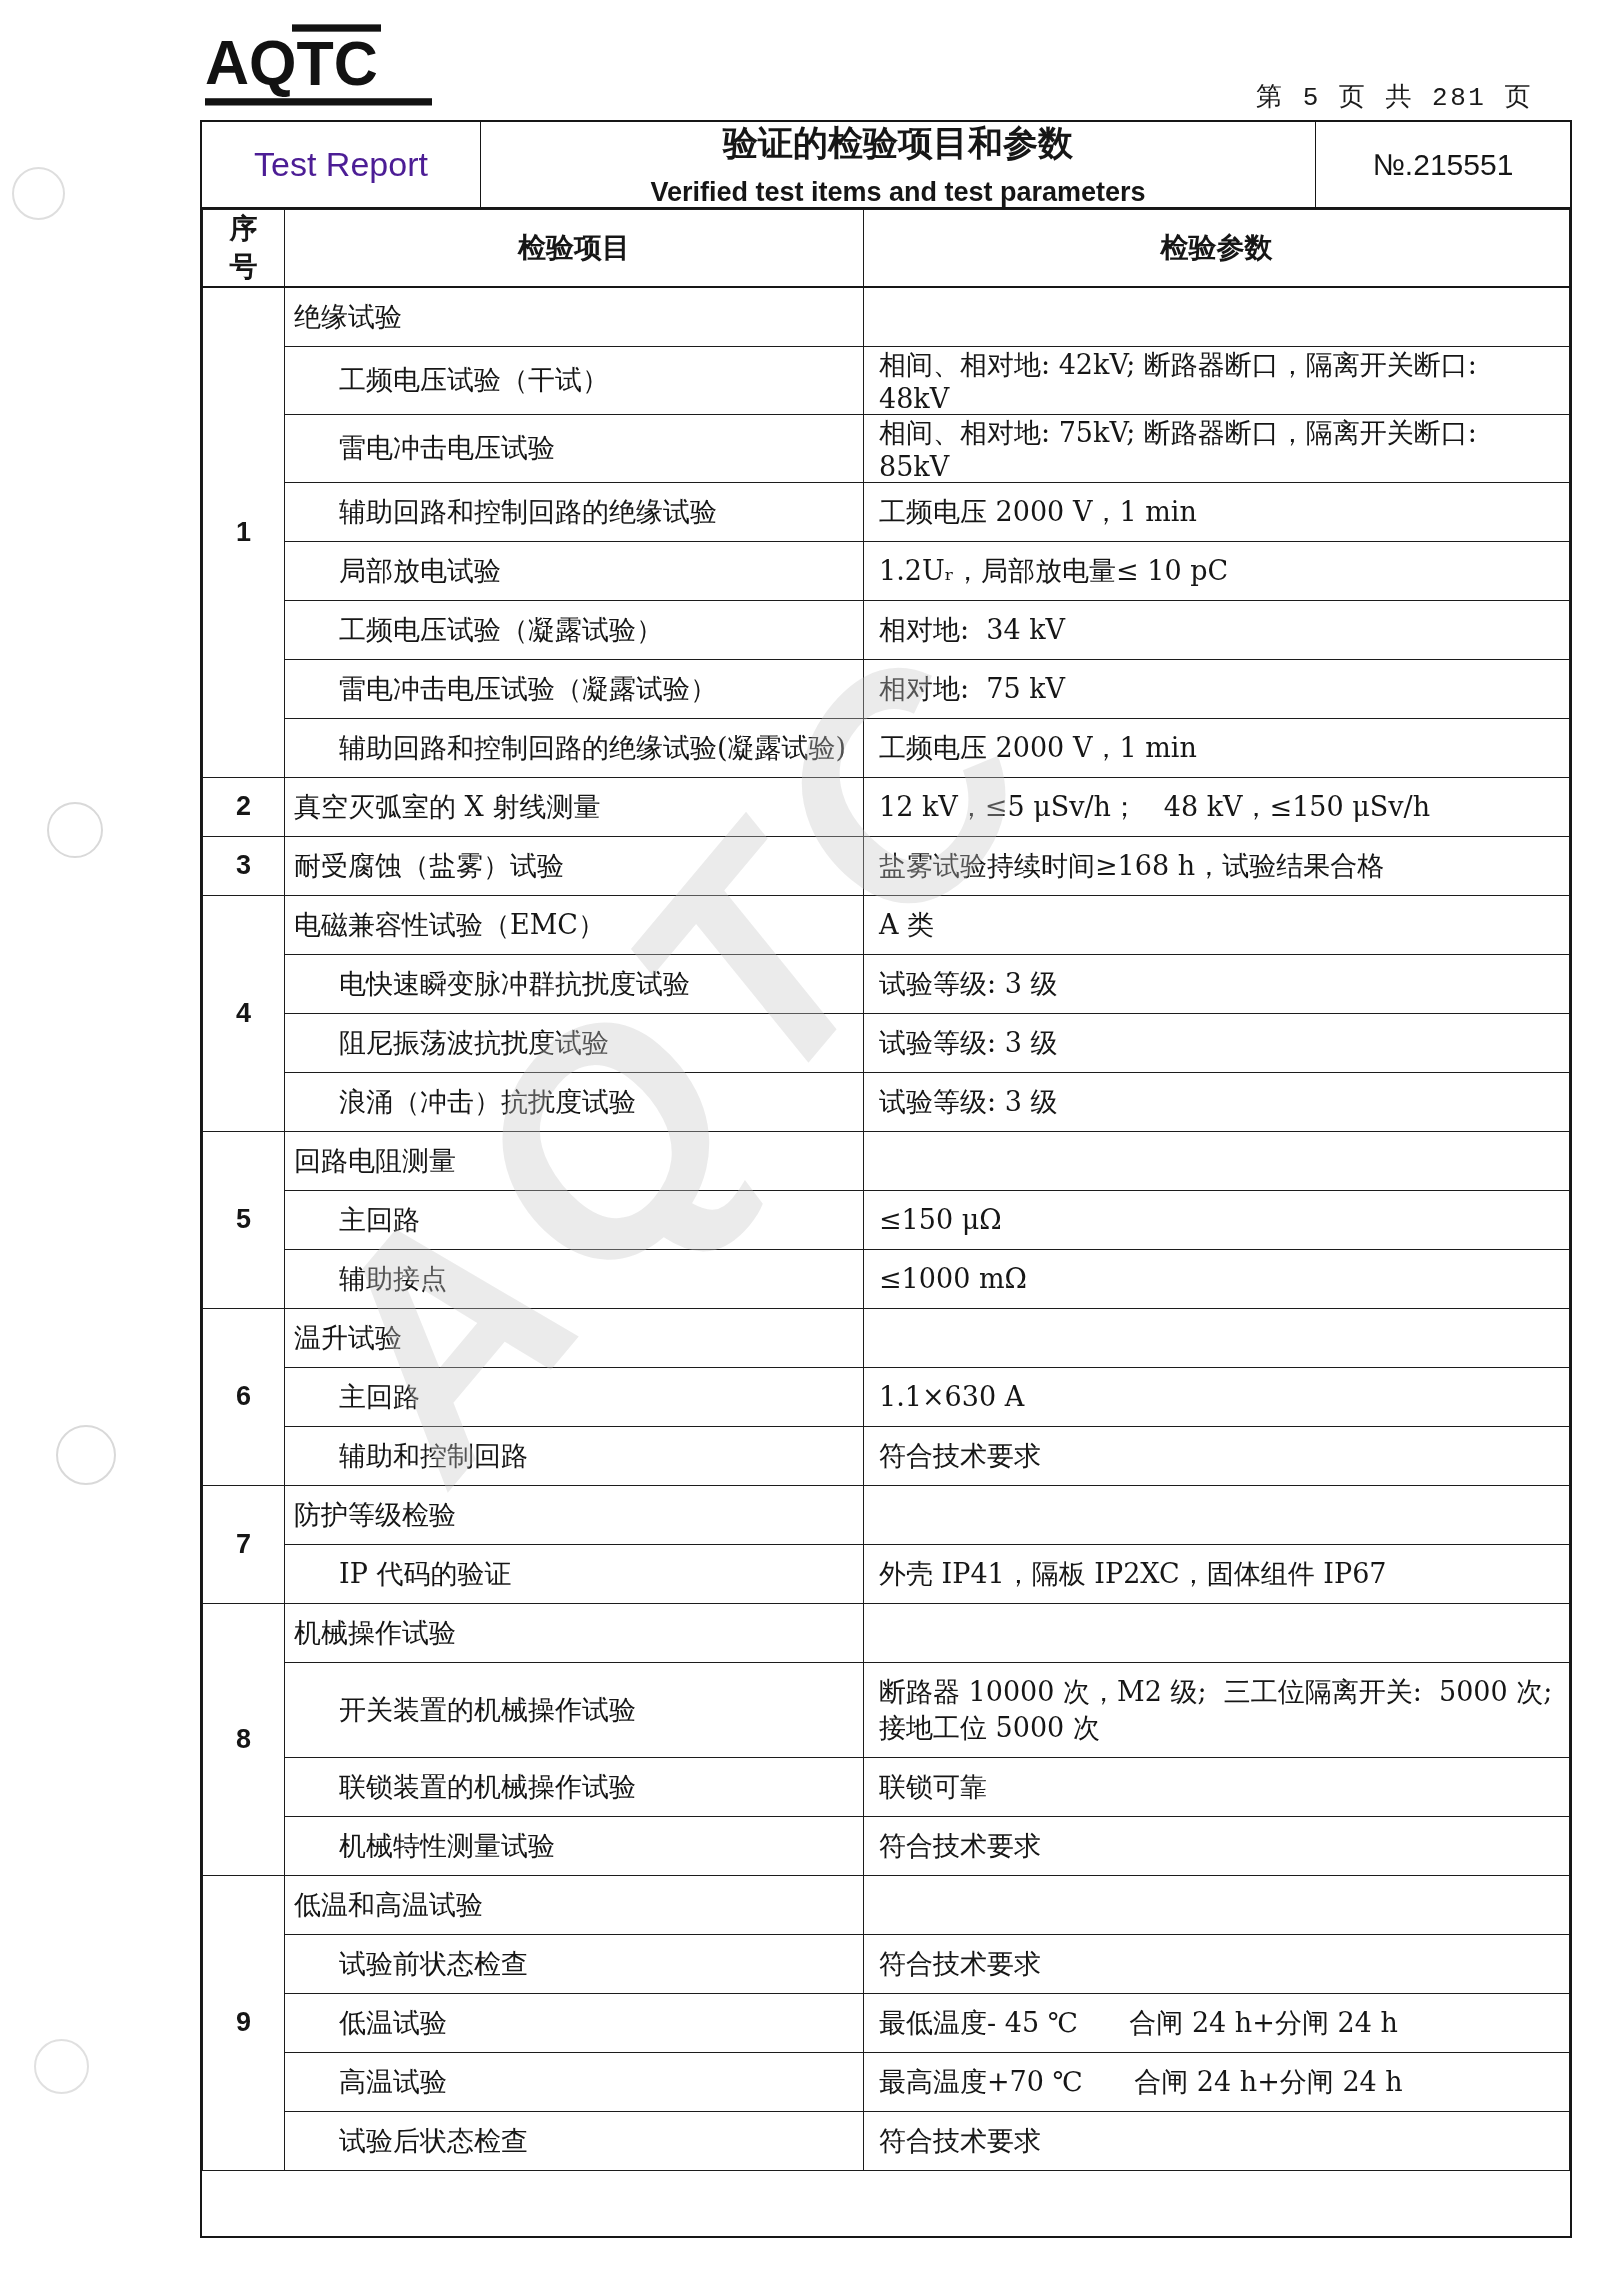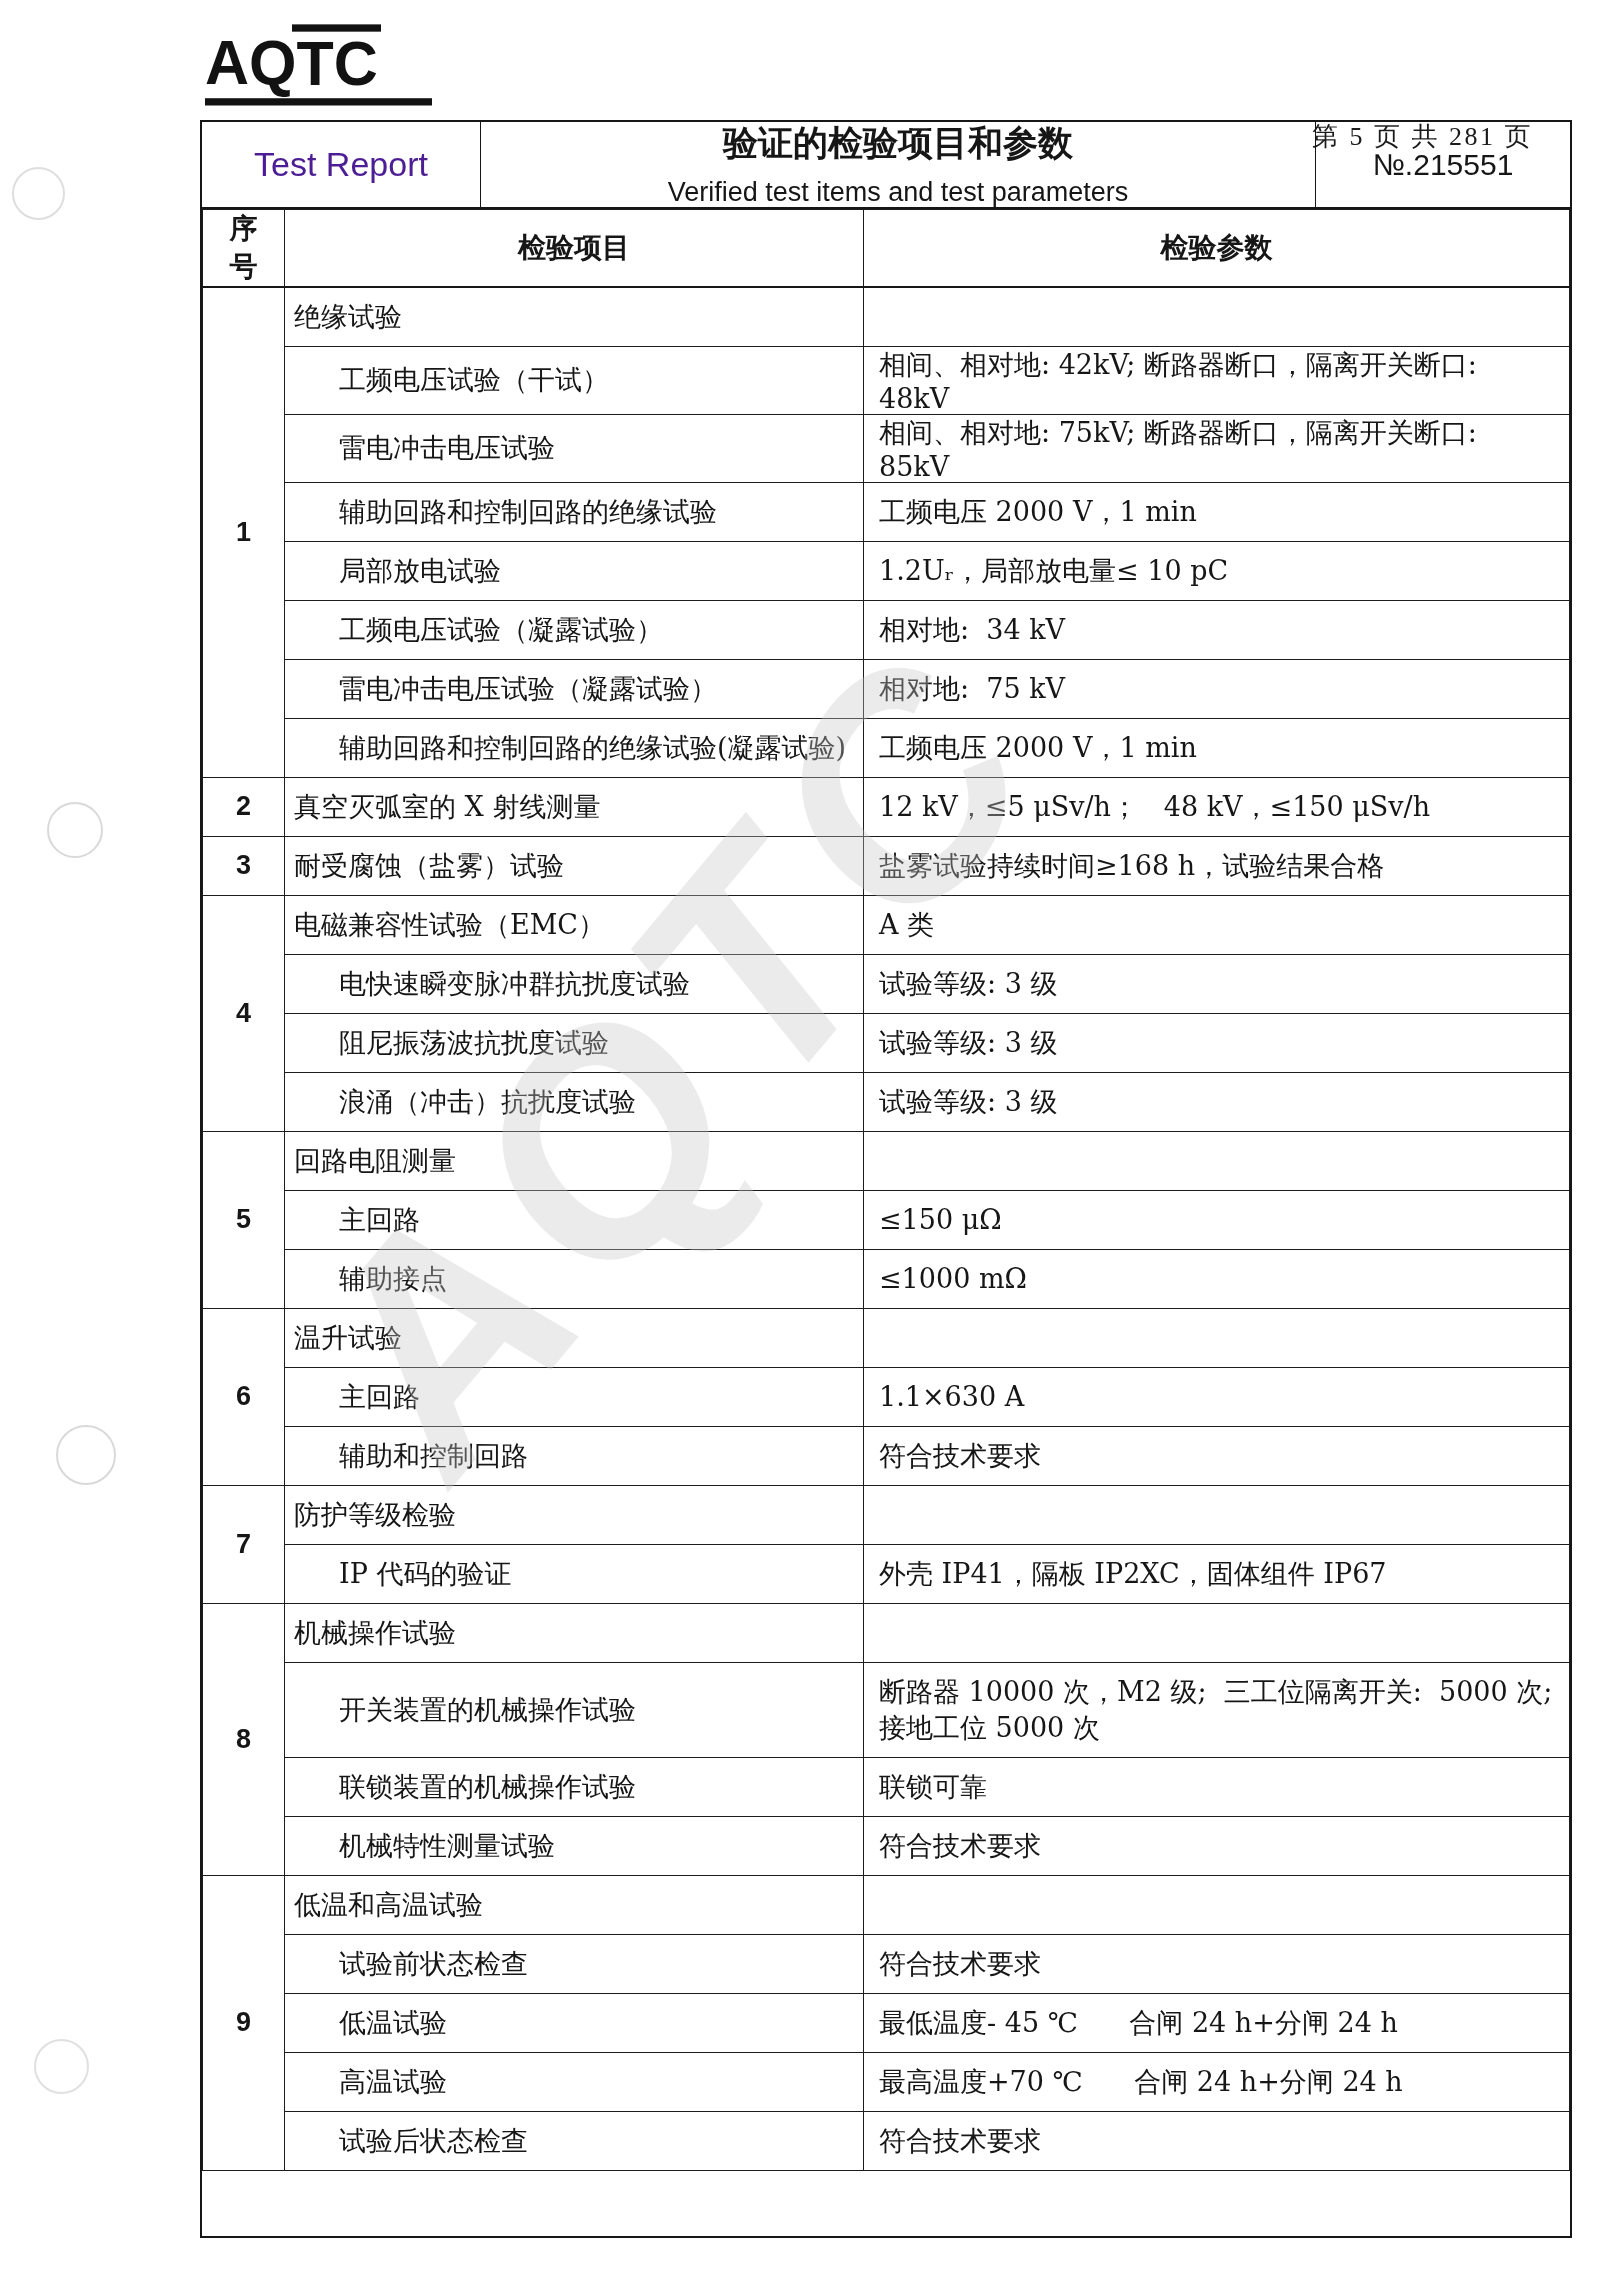--- a/index.html
+++ b/index.html
@@ -12,35 +12,35 @@
   .logo{
     position:absolute;left:205px;top:29px;
     font-weight:800;font-size:61px;line-height:64px;letter-spacing:0px;
     color:#121212;width:227px;transform:scaleY(1.04);
   }
   .logo .tc{position:relative;display:inline-block;padding-top:1.7px;}
   .logo .tc::before{content:"";position:absolute;left:-5px;right:-3.4px;top:-3.4px;height:7.6px;background:#121212;}
   .logo::after{content:"";display:block;height:6.8px;background:#121212;margin-top:2.5px;width:100%;}
   .page-info{
     position:absolute;top:79px;right:90px;font-size:26px;letter-spacing:2.5px;
-    font-family:Liberation Serif, serif;color:#1b1b1b;margin-top:40px;
+    font-family:Liberation Mono, monospace;color:#1b1b1b;
   }
   
   .doc{
     position:absolute;left:200px;top:120px;width:1368px;
     border:2.5px solid #161616;background:transparent;
   }
   .band{display:flex;height:85px;border-bottom:2.5px solid #161616;}
   .band-left{
     width:278px;border-right:1.7px solid #161616;display:flex;align-items:center;justify-content:center;
     font-size:34px;color:#4c1d95;
   }
   .band-mid{flex:1;border-right:1.7px solid #161616;display:flex;flex-direction:column;align-items:center;justify-content:center;gap:13px;}
   .band-mid .zh{font-size:35px;font-weight:700;line-height:41px;font-family:"DejaVu Serif","Liberation Serif",serif;}
-  .band-mid .en{font-size:27px;line-height:32px;}
+  .band-mid .en{font-size:27px;line-height:32px;font-weight:bold;}
   .band-no{width:254px;display:flex;align-items:center;justify-content:center;font-size:30px;}
   
   table.main{width:100%;border-collapse:collapse;table-layout:fixed;}
   table.main td{border:1.7px solid #1c1c1c;font-size:27px;padding:0 15px;vertical-align:middle;background:transparent;}
   tr.colhead{height:61px;}
   tr.colhead td{font-weight:700;text-align:center;font-size:28px;font-family:"DejaVu Serif","Liberation Serif",serif;border-bottom:2.5px solid #161616;}
   tr.r{height:59px;}
   tr.tall{height:95px;}
   td.seq{text-align:center;font-weight:700;font-size:29px;vertical-align:top;padding-top:13.5px;}
   td.seq.single{vertical-align:middle;padding-top:0;}

